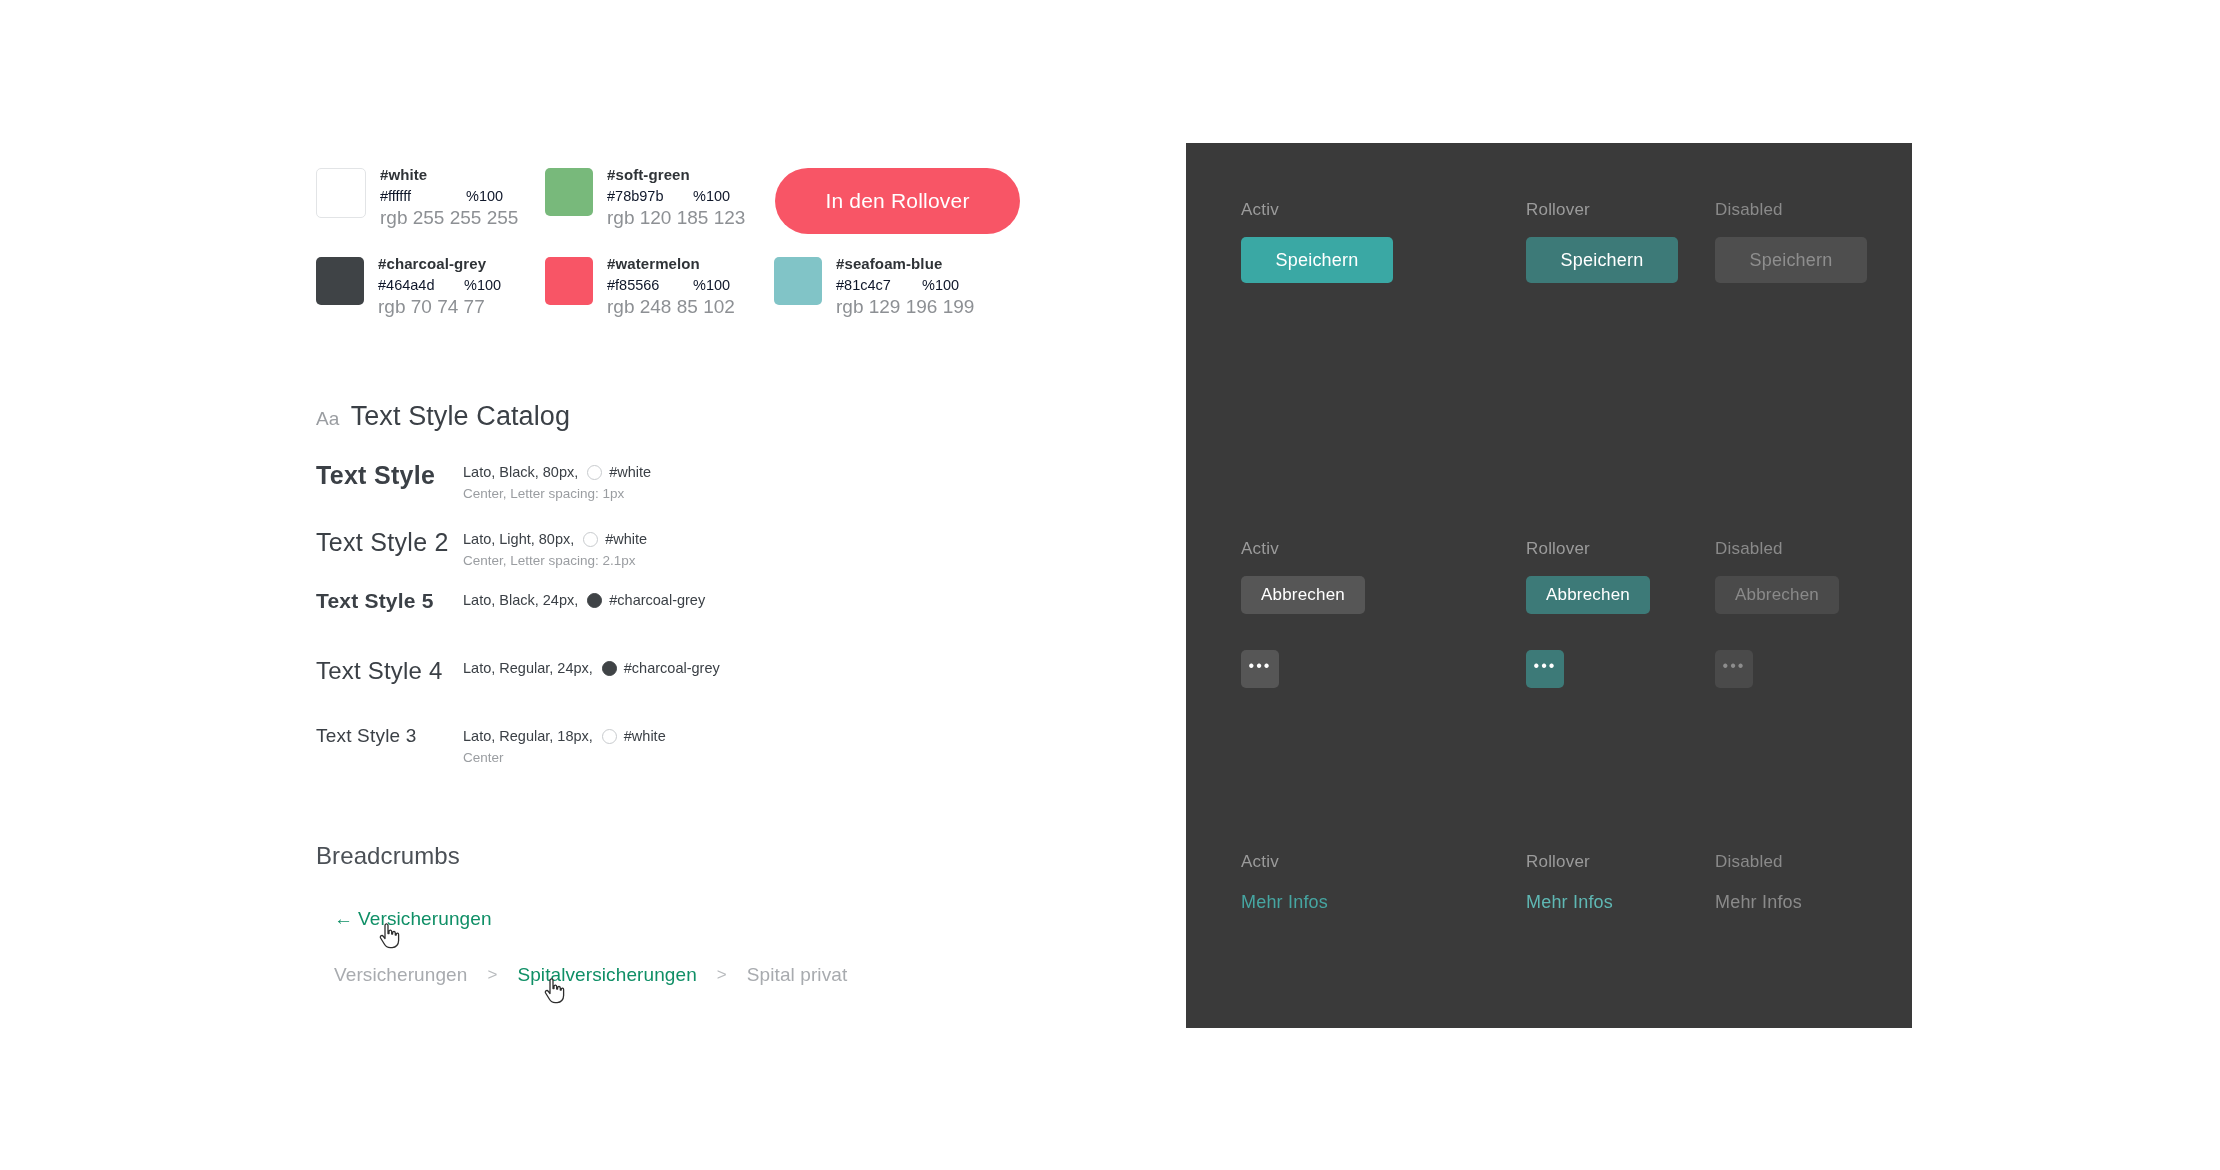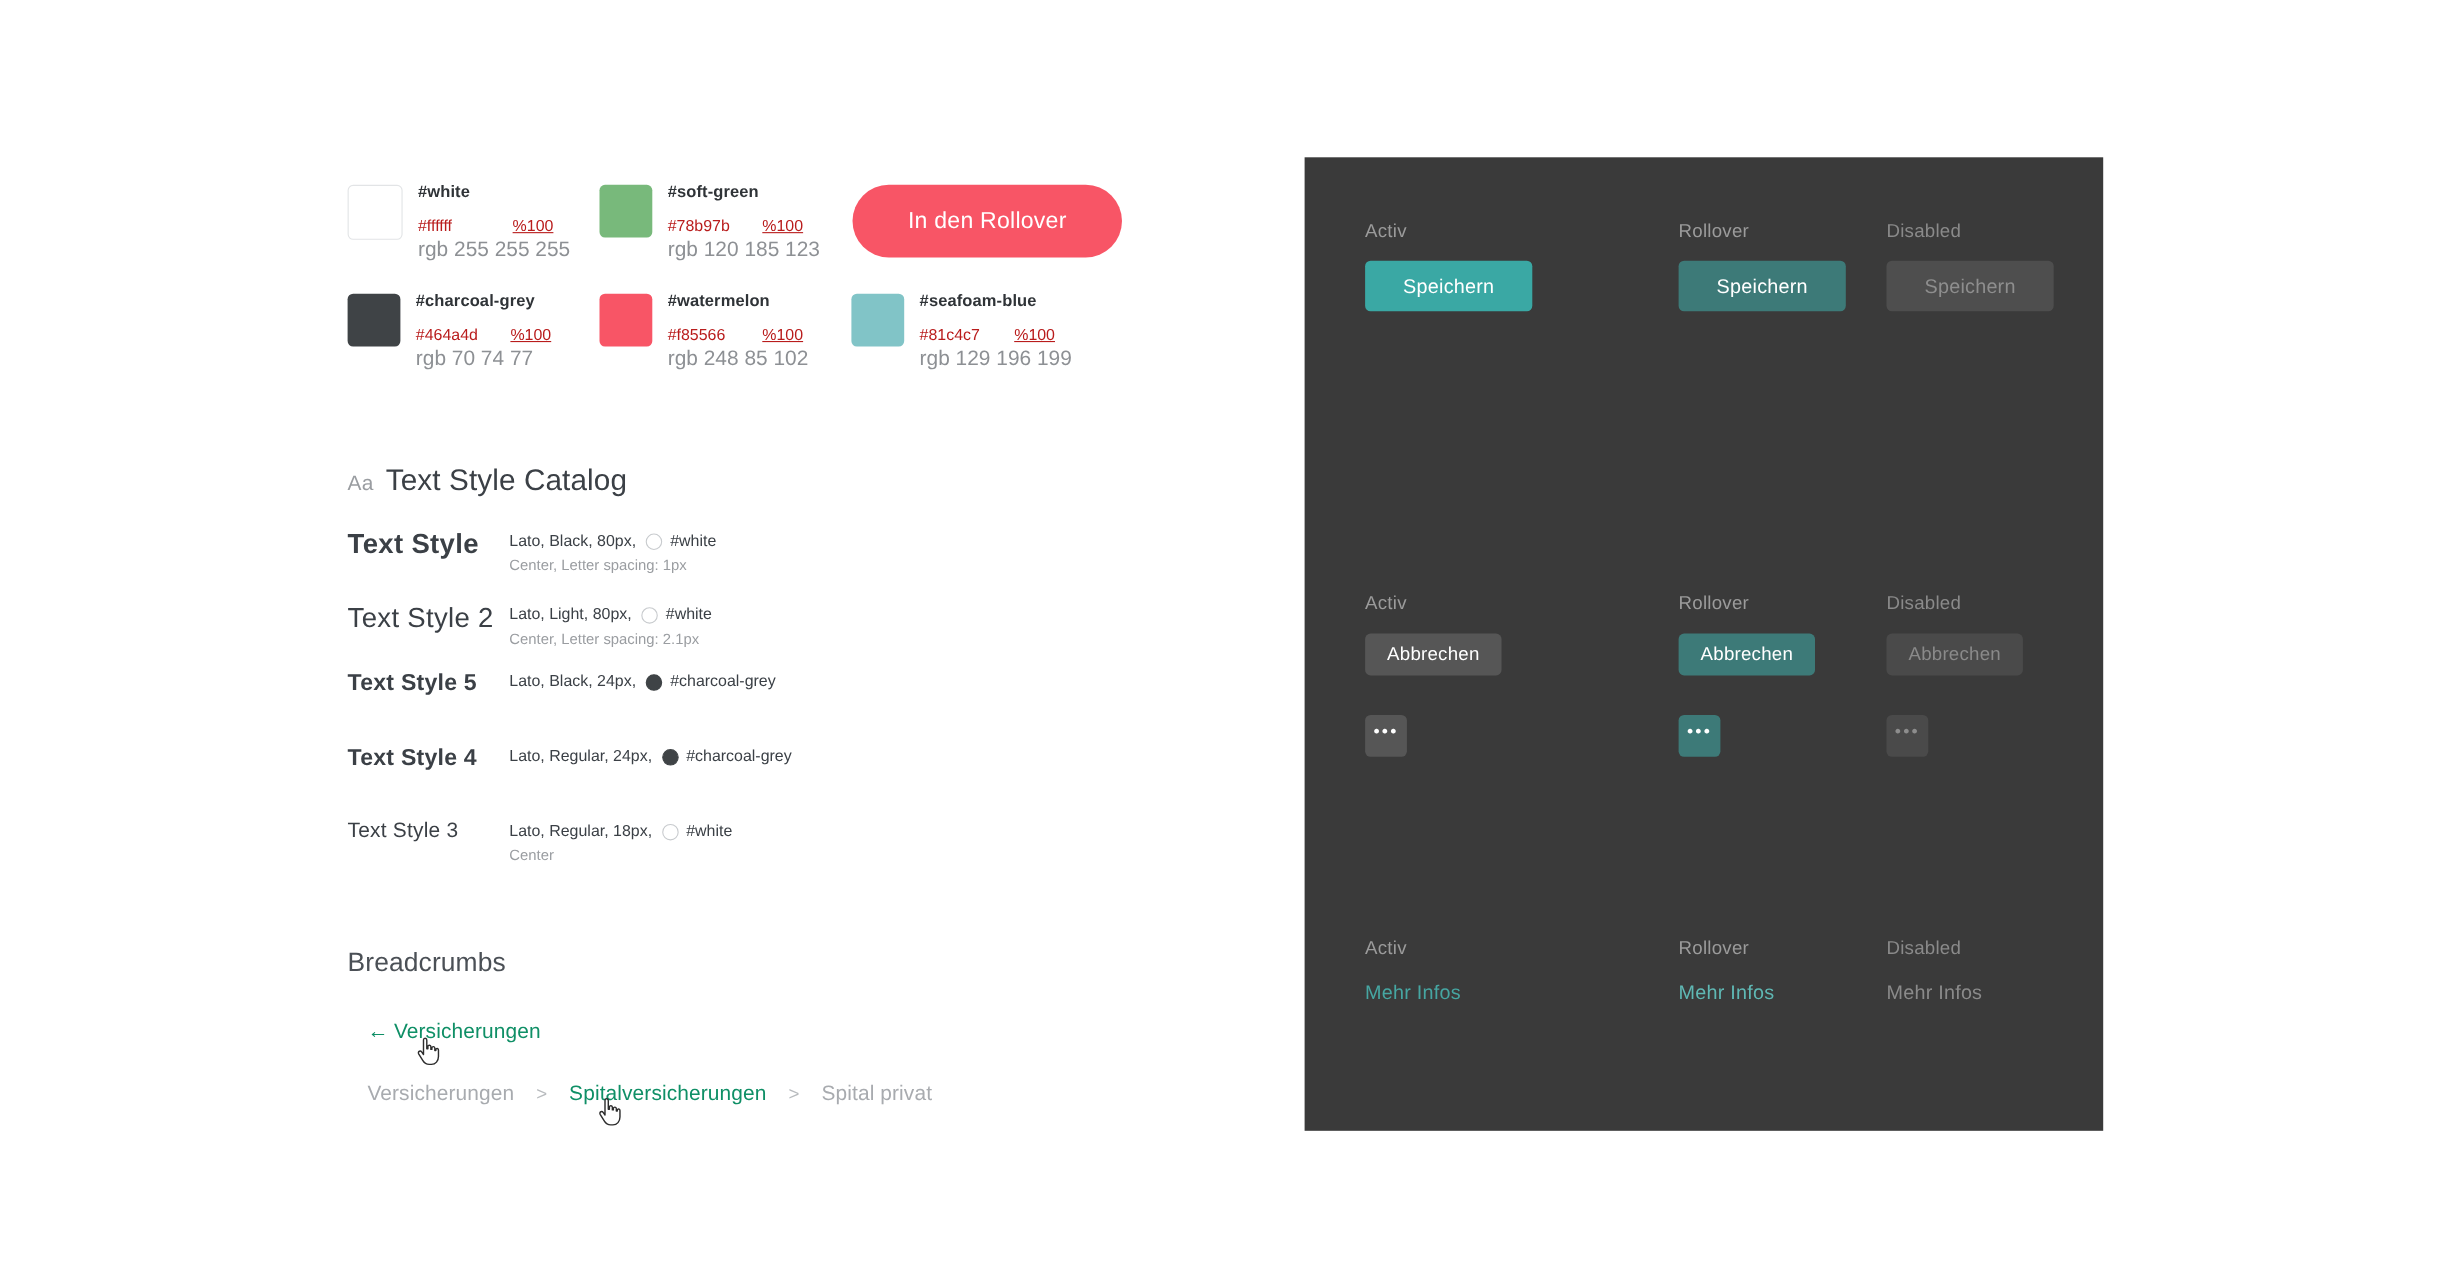--- a/index.html
+++ b/index.html
@@ -51,25 +51,24 @@
   .swatch-name {
     font-size: 15px;
     font-weight: bold;
     color: #2f3337;
     letter-spacing: 0.1px;
     line-height: 20px;
     white-space: nowrap;
   }
   .swatch-line2 {
     font-size: 14.5px;
-    color: #b91c1c;
+    color: #0f172a;
     line-height: 21px;
     white-space: nowrap;
-    margin-top: 11px;
-    text-decoration: underline;
+    margin-top: 1px;
   }
   .swatch-hex { display: inline-block; min-width: 86px; }
   .swatch-line3 {
     font-size: 19px;
     color: #8d9094;
     line-height: 21px;
     white-space: nowrap;
   }
   .swatch-row-2 { margin-top: 21px; }
 
@@ -151,21 +150,21 @@
   }
 
   .row-1 { margin-bottom: 26px; }
   .row-2 { margin-bottom: 20px; }
   .row-3 { margin-bottom: 28px; }
   .row-4 { margin-bottom: 28px; }
 
   .sample-1 { font-size: 25px; font-weight: 900; letter-spacing: 0.3px; }
   .sample-2 { font-size: 25px; font-weight: 300; letter-spacing: 0.3px; }
   .sample-3 { font-size: 21px; font-weight: 900; letter-spacing: 0.2px; }
-  .sample-4 { font-size: 21px; font-weight: 700; letter-spacing: 0.2px; }
+  .sample-4 { font-size: 24px; font-weight: 400; letter-spacing: 0.2px; }
   .sample-5 { font-size: 19px; font-weight: 400; letter-spacing: 0.2px; }
 
   
   #breadcrumbs-section { margin-top: 76px; }
   #breadcrumbs-title {
     font-size: 24px;
     color: #4b5056;
     letter-spacing: 0.1px;
   }
   #back-link-wrap {

